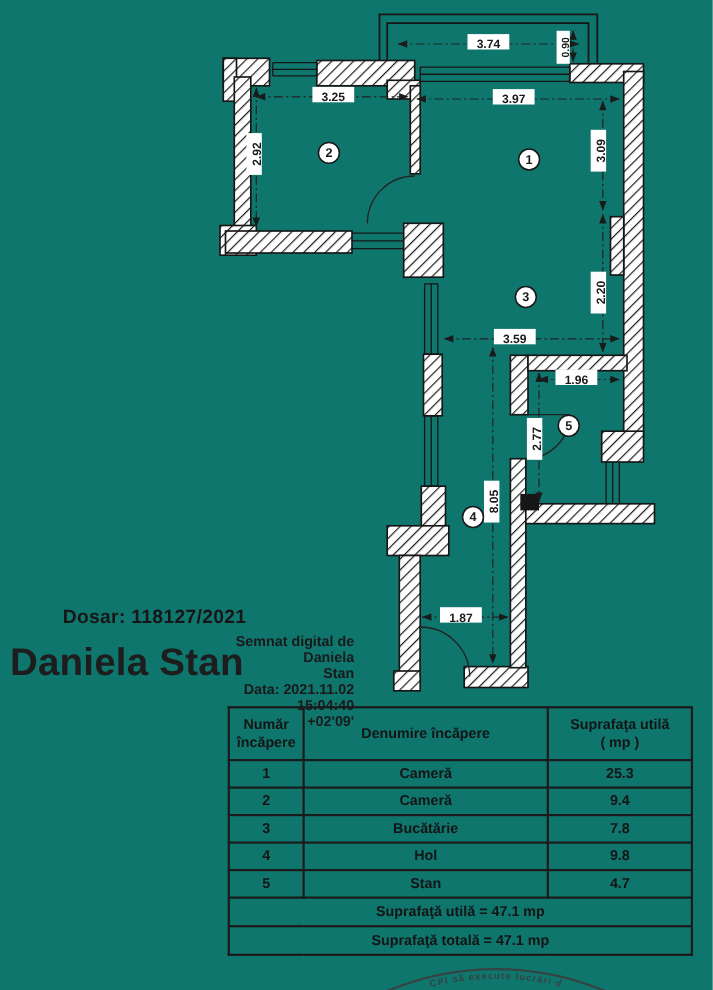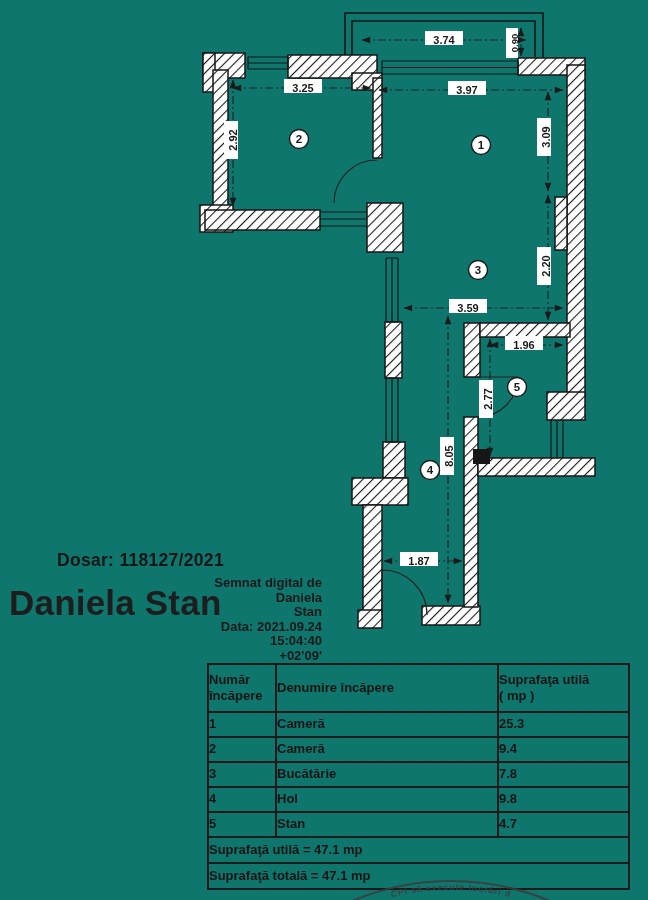--- a/index.html
+++ b/index.html
@@ -16,22 +16,22 @@
   .dim{font-size:11px;font-weight:700;}
   .dimsmall{font-size:9.5px;font-weight:700;}
   .badge-circle{fill:#fff;stroke:#191919;stroke-width:1.4;}
   .badge-num{font-size:11.5px;font-weight:700;text-anchor:middle;}
   .dosar{position:absolute;left:57px;top:526px;font-size:17.5px;font-weight:600;
          letter-spacing:.3px;color:#161616;margin-top:24px;}
   .sig-name{position:absolute;left:9px;top:583px;font-size:35px;font-weight:600;
             letter-spacing:.2px;color:#1d1d1d;}
   .sig-details{position:absolute;left:172px;top:576px;width:150px;font-size:13px;
                font-weight:700;line-height:14.5px;color:#191919;text-align:right;}
-  table.areas{position:absolute;left:207px;top:663px;width:421px;border-collapse:collapse;
-              table-layout:fixed;font-size:13px;font-weight:700;color:#141414;text-align:left;padding-left:36px;}
+  table.areas{position:absolute;left:207px;top:642px;width:421px;border-collapse:collapse;
+              table-layout:fixed;font-size:13px;font-weight:700;color:#141414;text-align:center;padding-left:36px;}
   table.areas th,table.areas td{border:2px solid #1a1a1a;padding:0;line-height:1.25;}
   table.areas thead th{height:46px;}
   table.areas tbody td{height:23px;}
   table.areas .foot td{height:24px;}
   .stamp-svg{top:858px;pointer-events:none;}
   .stamp-arc{fill:none;stroke:#3c3c3c;stroke-width:2.2;opacity:.85;}
   .stamp-text{font-size:8.5px;font-weight:700;fill:#3c3c3c;letter-spacing:1px;opacity:.9;}
 </style>
 </head>
 <body>
@@ -182,21 +182,21 @@
       </g>
   </svg>
 
   <div class="dosar">Dosar: 118127/2021</div>
 
   <div class="sig-name">Daniela Stan</div>
 
   <div class="sig-details">
     <div>Semnat digital de Daniela</div>
     <div>Stan</div>
-    <div>Data: 2021.09.24 15:04:40</div>
+    <div>Data: 2021.11.02 15:04:40</div>
     <div>+02'09'</div>
   </div>
 
   <table class="areas">
     <colgroup>
         <col style="width:68px">
         <col style="width:222px">
         <col style="width:131px">
       </colgroup>
     <thead>

